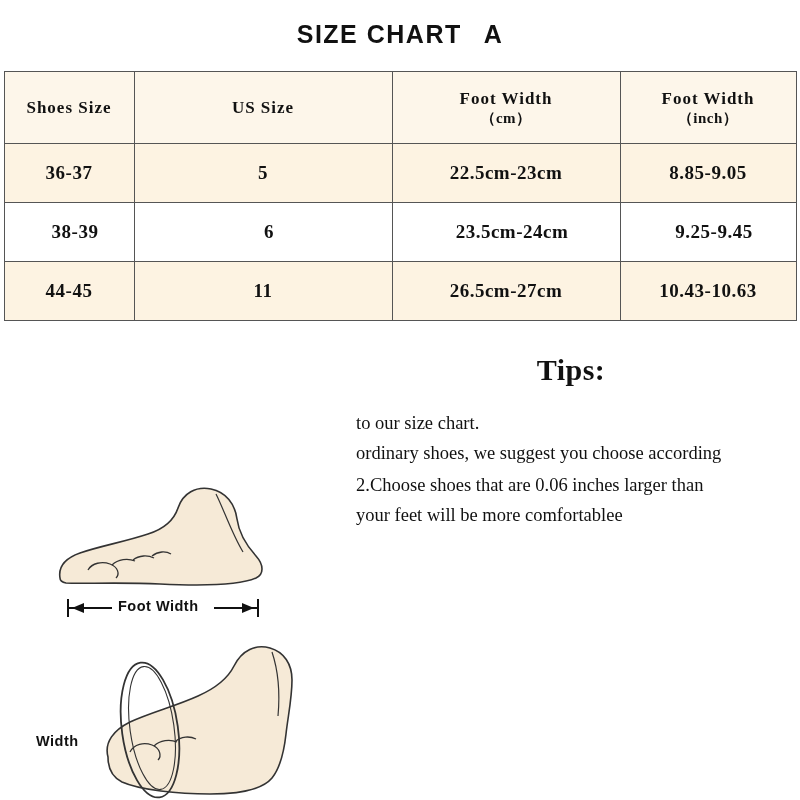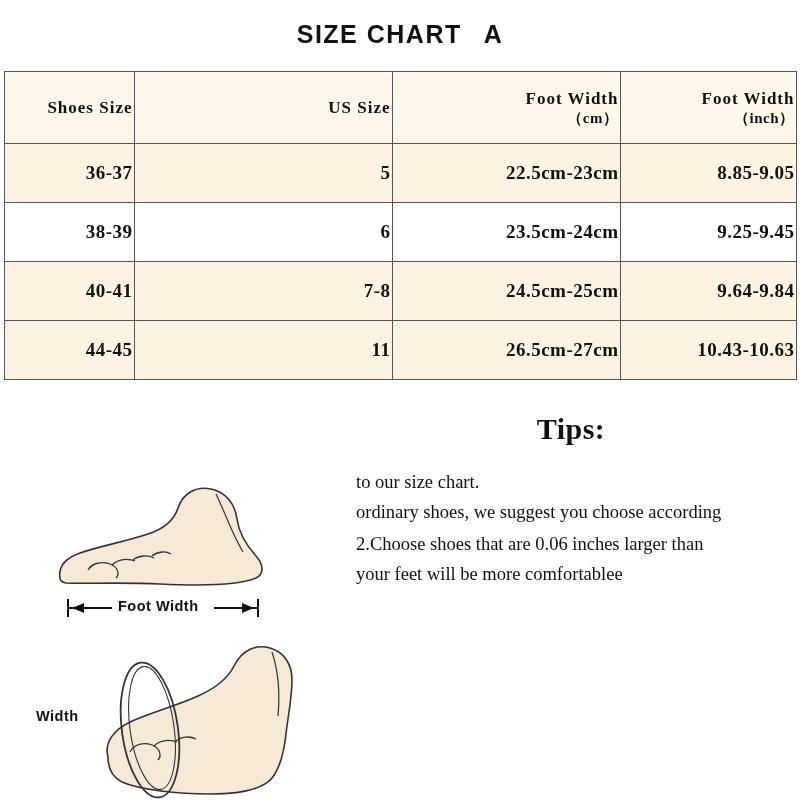--- a/index.html
+++ b/index.html
@@ -26,21 +26,21 @@
   .page-title .suffix { margin-left: 22px; }
 
   table.size-chart {
     border-collapse: collapse;
     width: 772px;
     margin: 22px auto 0 auto;
     table-layout: fixed;
   }
   table.size-chart td, table.size-chart th {
     border: 1px solid #555;
-    text-align: right;
+    text-align: center;
     vertical-align: middle;
     font-family: "Liberation Serif", serif;
   }
   table.size-chart thead th {
     background: #fdf6ea;
     height: 72px;
     font-size: 17px;
     font-weight: bold;
     letter-spacing: 1px;
     line-height: 1.25;
@@ -97,21 +97,21 @@
 
   .foot-label {
     position: absolute;
     font-family: "Liberation Sans", sans-serif;
     font-size: 14.5px;
     font-weight: bold;
     letter-spacing: 0.5px;
     color: #111;
   }
   .label-foot-width { left: 118px; top: 598px; }
-  .label-width { left: 36px; top: 708px; }
+  .label-width { left: 36px; top: 733px; }
 
   .svg-wrap { position: absolute; left: 0; top: 0; }
 </style>
 </head>
 <body>
 
 <div class="page-title">
   <span>SIZE CHART</span><span class="suffix">A</span>
 </div>
 
@@ -145,26 +145,20 @@
       <td>36-37</td>
       <td>5</td>
       <td>22.5cm-23cm</td>
       <td>8.85-9.05</td>
     </tr>
     <tr class="even">
       <td>38-39</td>
       <td>6</td>
       <td>23.5cm-24cm</td>
       <td>9.25-9.45</td>
-    </tr>
-    <tr class="odd">
-      <td>40-41</td>
-      <td>7-8</td>
-      <td>24.5cm-25cm</td>
-      <td>9.64-9.84</td>
     </tr>
     <tr class="odd">
       <td>44-45</td>
       <td>11</td>
       <td>26.5cm-27cm</td>
       <td>10.43-10.63</td>
     </tr>
   </tbody>
 </table>
 

